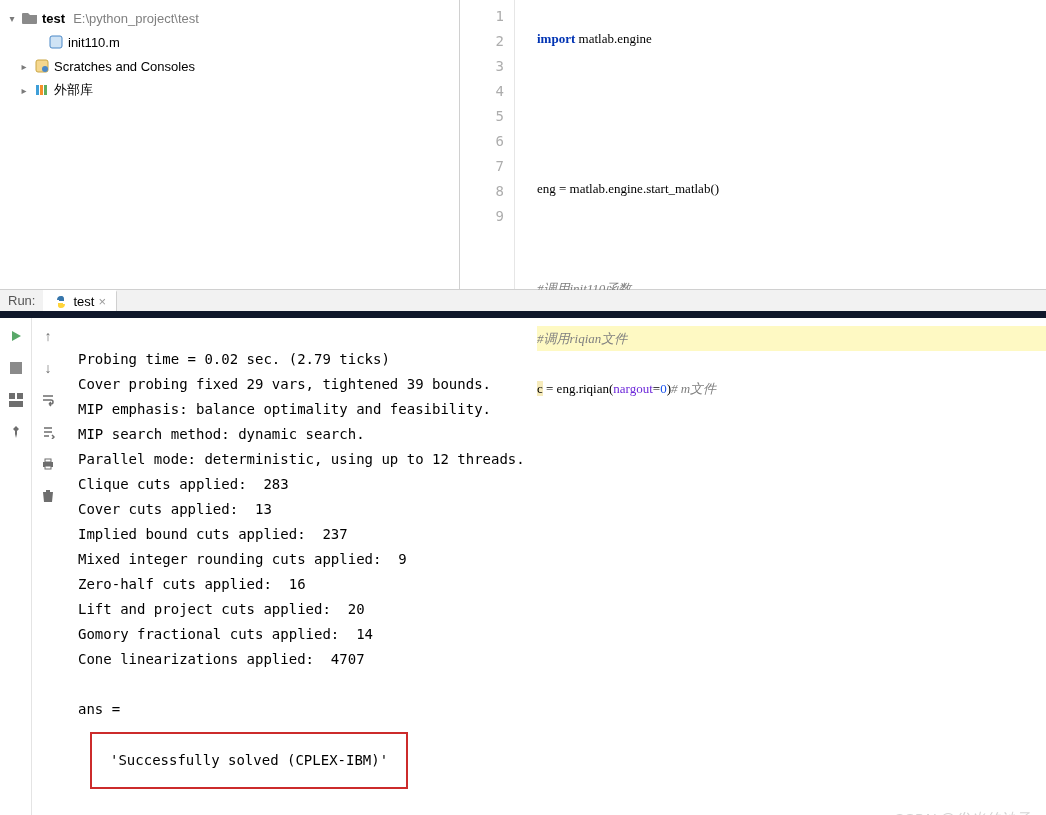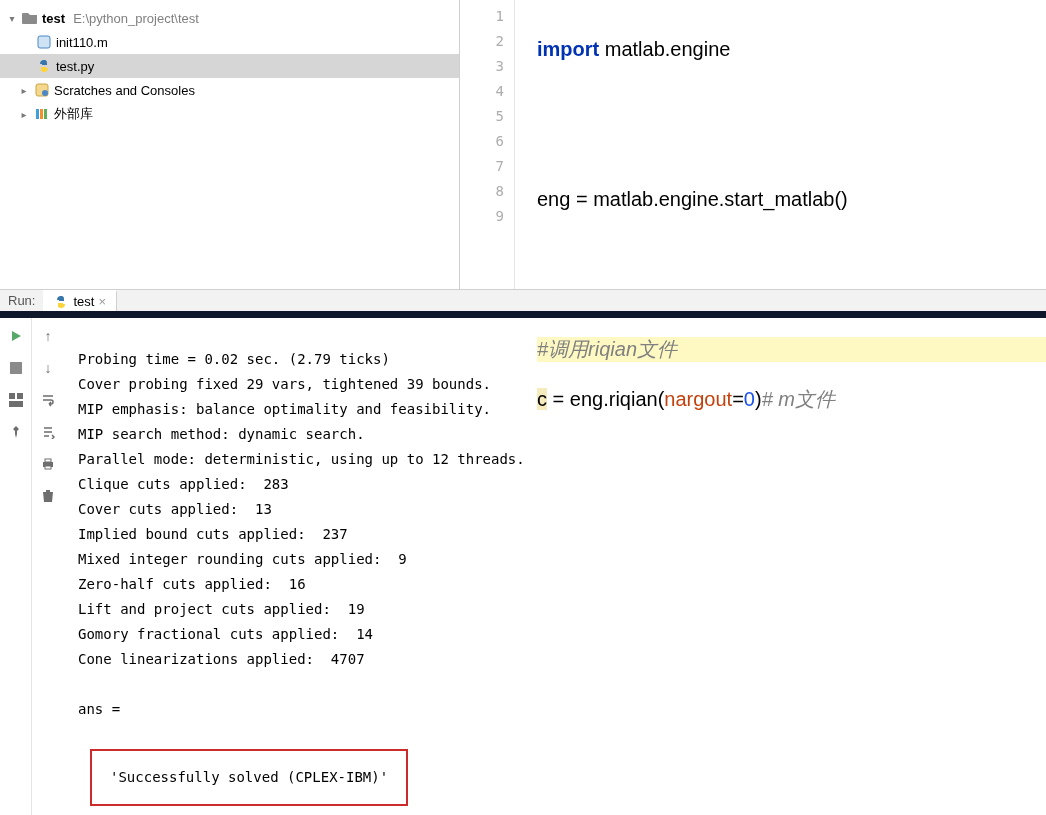--- a/index.html
+++ b/index.html
@@ -1,51 +1,51 @@
 <!DOCTYPE html>
 <html><head>
 <meta charset="utf-8">
 <style>
   * { box-sizing: border-box; margin: 0; padding: 0; }
   body { font-family: "Segoe UI", Arial, sans-serif; font-size: 13px; color: #000; background: #fff; width: 1046px; height: 815px; overflow: hidden; display: flex; flex-direction: column; }
   .top { display: flex; height: 290px; border-bottom: 1px solid #d0d0d0; }
   .sidebar { width: 460px; border-right: 1px solid #d0d0d0; background: #fff; padding-top: 6px; }
   .tree-row { display: flex; align-items: center; height: 24px; padding-left: 6px; gap: 4px; }
   .tree-row.selected { background: #d6d6d6; }
-  .indent1 { padding-left: 36px; }
+  .indent1 { padding-left: 48px; }
   .indent0 { padding-left: 18px; }
   .chev { width: 12px; color: #7a7a7a; font-size: 10px; display: inline-flex; justify-content: center; }
   .icon-sq { width: 16px; height: 16px; display: inline-flex; align-items: center; justify-content: center; }
   .folder-icon { color: #8c8c8c; }
   .file-icon { color: #4a88c7; font-size: 11px; }
   .py-icon { color: #3776ab; font-size: 11px; }
   .bold { font-weight: 600; }
   .dim { color: #808080; }
   .editor { flex: 1; display: flex; background: #fff; }
   .gutter { width: 55px; text-align: right; padding: 4px 10px 0 0; color: #adadad; font-family: "Consolas", monospace; font-size: 14px; line-height: 25px; background: #fff; border-right: 1px solid #e6e6e6; }
-  .code { flex: 1; font-family: Liberation Sans, sans-serif; font-size: 20px; line-height: 25px; padding: 12px 0 0 22px; white-space: pre; }
+  .code { flex: 1; font-family: Liberation Serif, serif; font-size: 13px; line-height: 25px; padding: 1px 0 0 22px; white-space: pre; }
   .code .line { height: 25px; display:block;}
   .hl-line { background: #fef9c3; display:block; width:100%;}
   .kw { color: #0033b3; font-weight: 600; }
   .num { color: #1750eb; }
-  .str, .arg { color: #c2410c; }
+  .str, .arg { color: #6d28d9; }
   .comment { color: #808080; font-style: italic; }
   .warn { background: #f6ebbc; }
   .bottom { flex: 1; display: flex; flex-direction: column; }
   .run-header { display: flex; align-items: center; height: 28px; border-bottom: 7px solid #0f172a; background: #f2f2f2; }
   .run-label { color: #555; padding: 0 8px; }
   .run-tab { display: flex; align-items: center; gap: 4px; background: #fff; border-top: 2px solid #fff; height: 100%; padding: 0 10px; border-right: 1px solid #d0d0d0; }
   .run-tab .close { color: #9a9a9a; font-size: 13px; }
   .run-body { flex: 1; display: flex; }
   .tool-col { width: 32px; display: flex; flex-direction: column; align-items: center; padding-top: 8px; gap: 12px; border-right: 1px solid #e4e4e4; }
   .tool-col2 { width: 32px; display: flex; flex-direction: column; align-items: center; padding-top: 8px; gap: 12px; }
   .tbtn { width: 20px; height: 20px; display: flex; align-items: center; justify-content: center; color: #6e6e6e; font-size: 14px; cursor: pointer; }
   .tbtn.play { color: #59a869; }
   .console { flex: 1; font-family: "Consolas", monospace; font-size: 14px; line-height: 25px; padding: 4px 0 0 14px; white-space: pre; position: relative; }
-  .ansbox { border: 2px solid #cc2b2b; padding: 14px 18px; margin-top: 27px; margin-left: 12px; display: inline-block; }
+  .ansbox { border: 2px solid #cc2b2b; padding: 14px 18px; margin-top: 10px; margin-left: 12px; display: inline-block; }
   .watermark { position: absolute; right: 16px; bottom: 8px; color: #d4d4d4; font-family: "Segoe UI", sans-serif; font-size: 15px; font-style: italic;}
   svg { display: block; }
 </style>
 </head>
 <body>
 
 <div class="top">
   <div class="sidebar">
     <div class="tree-row">
       <span class="chev">▾</span>
@@ -57,29 +57,20 @@
       <span class="bold">test</span>
       <span class="dim" style="margin-left:4px;">E:\python_project\test</span>
     </div>
     <div class="tree-row indent1">
       <span class="icon-sq file-icon">
         <svg width="14" height="14" viewBox="0 0 14 14">
             <rect x="1" y="1" width="12" height="12" rx="2" fill="#cfe3f5" stroke="#4a88c7"></rect>
           </svg>
       </span>
       <span>init110.m</span>
-    </div>
-    <div class="tree-row indent1 selected">
-      <span class="icon-sq py-icon">
-        <svg width="14" height="14" viewBox="0 0 14 14">
-            <path fill="#3776ab" d="M7 1c3 0 3 2 3 3v2H5V5H3c0-2 1-4 4-4z"></path>
-            <path fill="#ffd43b" d="M7 13c-3 0-3-2-3-3V8h5v1h2c0 2-1 4-4 4z"></path>
-          </svg>
-      </span>
-      <span>test.py</span>
     </div>
     <div class="tree-row indent0">
       <span class="chev">▸</span>
       <span class="icon-sq">
         <svg width="14" height="14" viewBox="0 0 14 14">
             <rect x="1" y="1" width="12" height="12" rx="2" fill="#f5d78e" stroke="#caa644"></rect>
             <circle cx="10" cy="10" r="3" fill="#4a88c7"></circle>
           </svg>
       </span>
       <span>Scratches and Consoles</span>
@@ -191,21 +182,21 @@
 <span>Probing time = 0.02 sec. (2.79 ticks)</span>
 <span>Cover probing fixed 29 vars, tightened 39 bounds.</span>
 <span>MIP emphasis: balance optimality and feasibility.</span>
 <span>MIP search method: dynamic search.</span>
 <span>Parallel mode: deterministic, using up to 12 threads.</span>
 <span>Clique cuts applied:  283</span>
 <span>Cover cuts applied:  13</span>
 <span>Implied bound cuts applied:  237</span>
 <span>Mixed integer rounding cuts applied:  9</span>
 <span>Zero-half cuts applied:  16</span>
-<span>Lift and project cuts applied:  19</span>
+<span>Lift and project cuts applied:  20</span>
 <span>Gomory fractional cuts applied:  14</span>
 <span>Cone linearizations applied:  4707</span>
 
 <span>ans =</span>
 <div class="ansbox"><span>'Successfully solved (CPLEX-IBM)'</span></div>
       <div class="watermark">CSDN @发光的沙子</div>
     </div>
   </div>
 </div>
 

